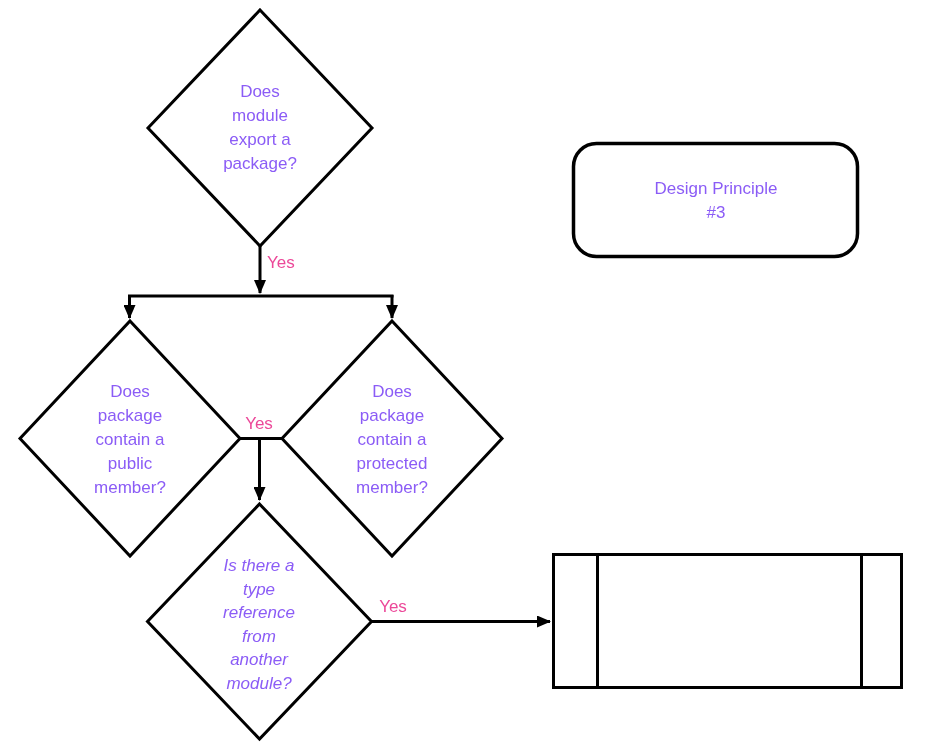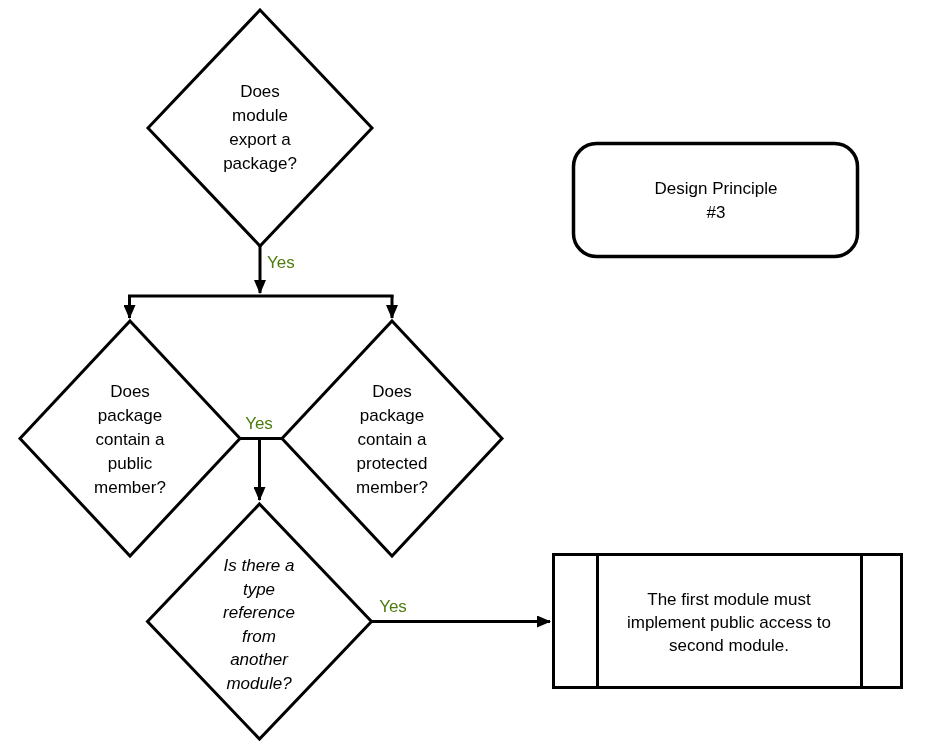--- a/index.html
+++ b/index.html
@@ -35,30 +35,30 @@
     stroke: #000000;
     stroke-width: 3;
   }
   .label {
     position: absolute;
     display: flex;
     align-items: center;
     justify-content: center;
     text-align: center;
     white-space: pre-line;
-    color: #000000;
+    color: #8b5cf6;
     font-size: 17px;
     line-height: 24px;
   }
   .process-label {
     line-height: 23px;
   }
   .edge-label {
     position: absolute;
-    color: #4d7c0f;
+    color: #ec4899;
     font-size: 17px;
     line-height: 22px;
     white-space: nowrap;
   }
   .centered-x {
     transform: translateX(-50%);
   }
 </style>
 </head>
 <body>
@@ -112,23 +112,20 @@
   <div class="label" style="left:174px; top:552px; width:170px; height:145px; line-height:23.5px;font-style:italic;">Is there a
 type
 reference
 from
 another
 module?</div>
 
   <div class="label" style="left:591px; top:170px; width:250px; height:62px;">Design Principle
 #3</div>
 
-  <div class="label process-label" style="left:604px; top:586px; width:250px; height:72px;">The first module must
-implement public access to
-second module.</div>
 
   <div class="edge-label" style="left:267px; top:252px;">Yes</div>
 
   <div class="edge-label centered-x" style="left:259px; top:413px;">Yes</div>
 
   <div class="edge-label centered-x" style="left:393px; top:596px;">Yes</div>
 
 </div>
 
 </body></html>

